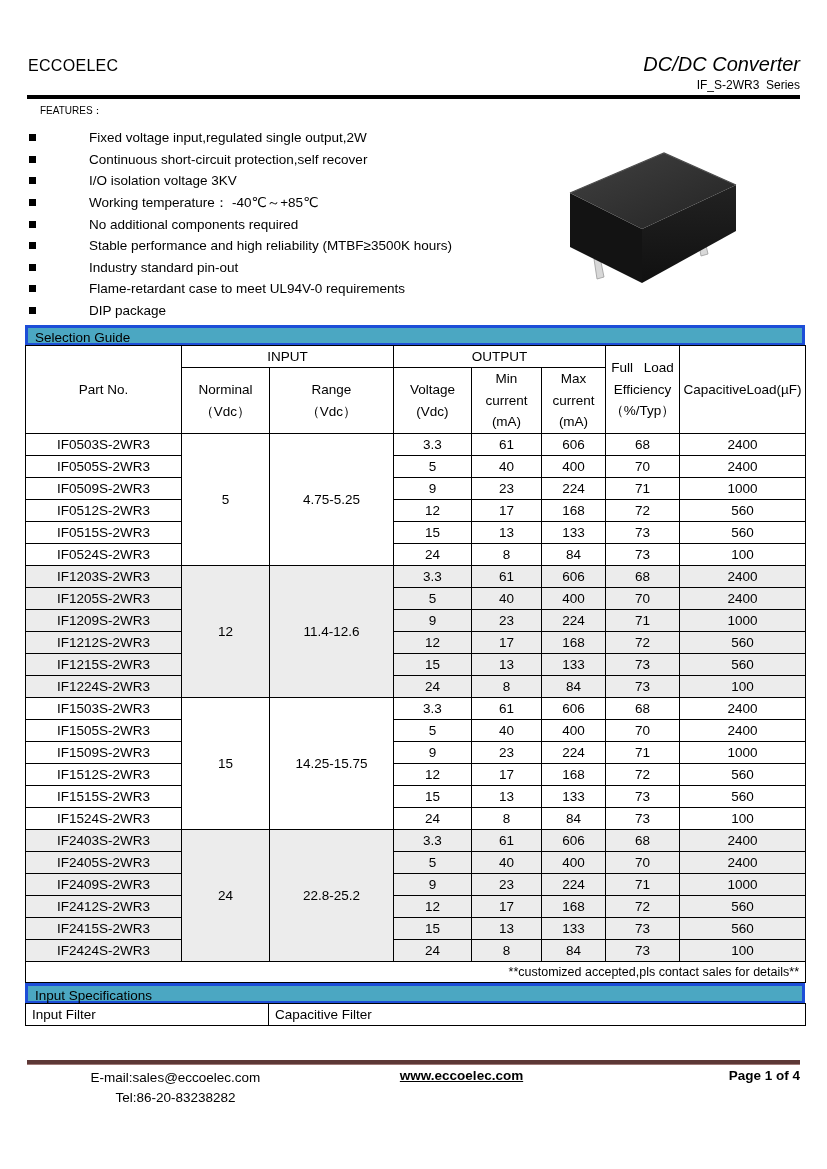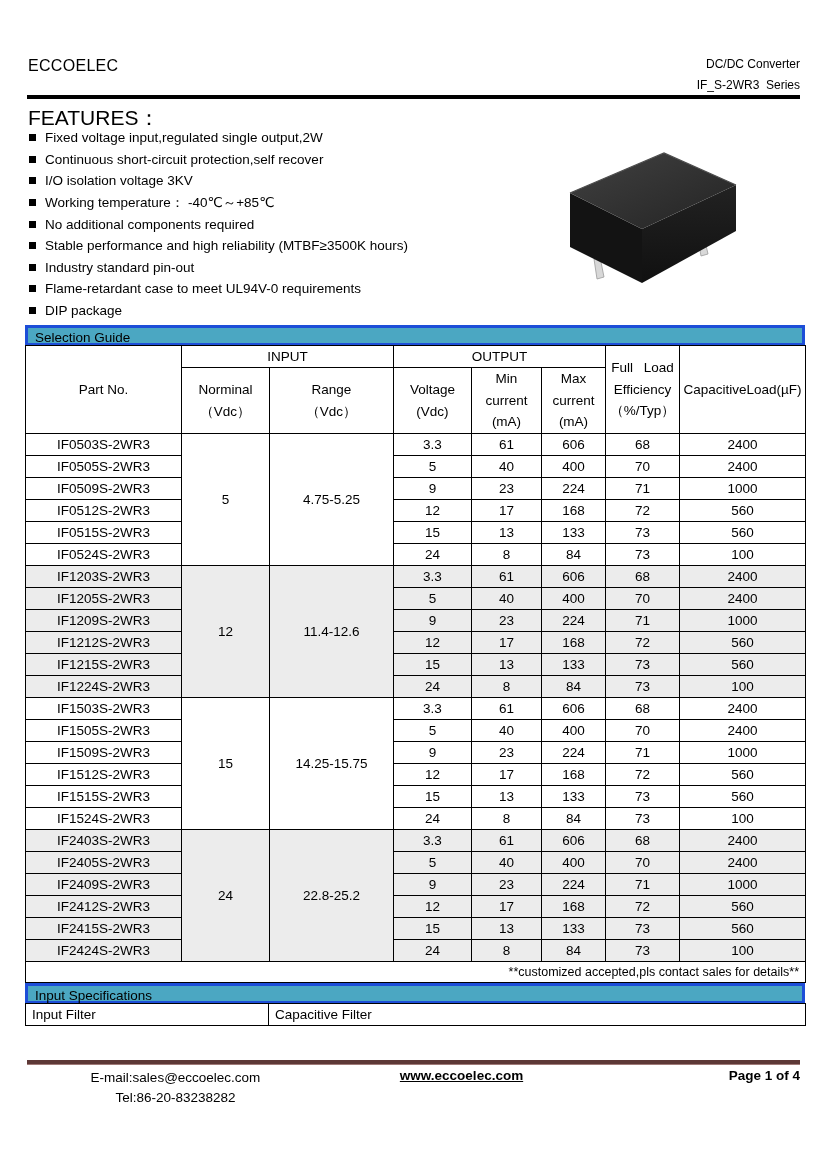--- a/index.html
+++ b/index.html
@@ -4,28 +4,28 @@
 <style>
   * { margin:0; padding:0; box-sizing:border-box; }
   html,body { background:#fff; }
   .page {
     position:relative; width:827px; height:1169px; background:#fff;
     font-family:"Liberation Sans","DejaVu Sans",sans-serif; color:#000; overflow:hidden;
   }
   
   .company { position:absolute; left:28px; top:57px; font-size:16px; letter-spacing:0.3px; }
   .hdr-right { position:absolute; right:27px; top:54px; text-align:right; }
-  .hdr-product { font-size:12px; line-height:21px; }
+  .hdr-product { font-size:20px; line-height:21px;font-style:italic; }
   .hdr-series { font-size:12px; line-height:20px; white-space:pre; }
   .header-rule { position:absolute; left:27px; right:27px; top:95px;
     border-top:3px solid #000; height:2px; border-bottom:1px solid #000; }
   
-  .features-title { position:absolute; left:28px; top:104px; font-size:21px; }
+  .features-title { position:absolute; left:40px; top:104px; font-size:10px; }
   .features-list { position:absolute; left:29px; top:127px; width:520px; }
-  .feature-item { display:flex; align-items:center; height:21.6px; font-size:13.5px; white-space:pre; }
+  .feature-item { display:flex; align-items:center; height:21.6px; font-size:13.5px; white-space:pre;gap:44px; }
   .bullet { width:7px; height:7px; background:#000; margin-right:9px; flex:none; }
   
   .product-img { position:absolute; left:556px; top:143px; width:190px; height:140px; }
   
   .main-block { position:absolute; left:25px; top:325px; width:780px; }
   .section-bar { background:var(--teal,#4BA7C2); border:3px solid #1d4ed8; height:21px;
     font-size:13.5px; padding:2px 0 0 7px; }
   table.sel { border-collapse:collapse; width:780px; table-layout:fixed; margin-top:-1px; }
   table.sel th, table.sel td { border:1px solid #000; font-weight:normal; font-size:13.5px;
     text-align:center; vertical-align:middle; padding:0; overflow:hidden; }

